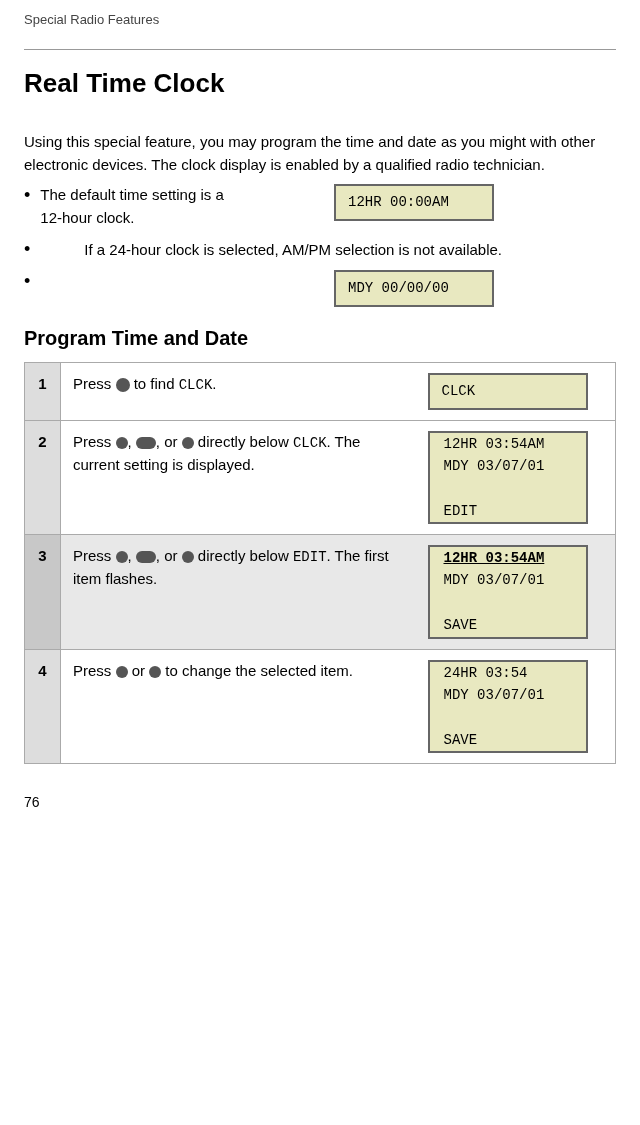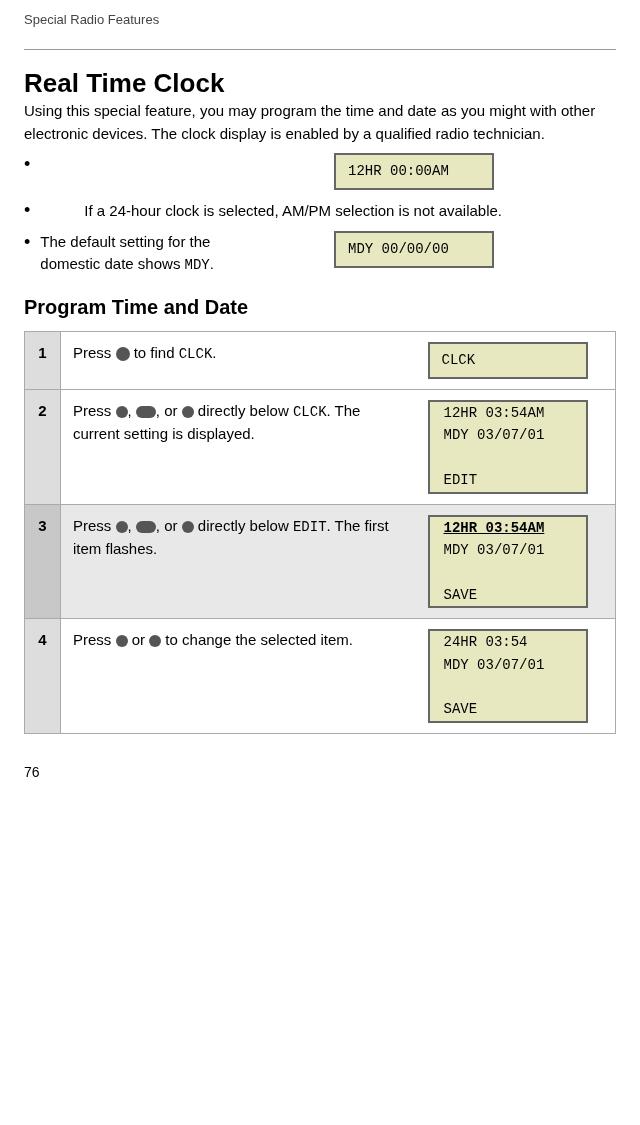--- a/index.html
+++ b/index.html
@@ -22,21 +22,21 @@
       font-size: 13px;
       color: #444;
       border-bottom: 1px solid #999;
       padding-bottom: 22px;
       margin-bottom: 18px;
     }
 
     .page-title {
       font-size: 26px;
       font-weight: bold;
-      margin-bottom: 1px;
+      margin-bottom: 32px;
     }
 
     .intro-text {
       font-size: 15px;
       line-height: 1.5;
       margin-bottom: 8px;
     }
 
     .bullet-item {
       display: flex;
@@ -164,35 +164,35 @@
   <span>Special Radio Features</span>
 </div>
 
 <div class="page-title">Real Time Clock</div>
 
 <p class="intro-text">Using this special feature, you may program the time and date as you might with other electronic devices. The clock display is enabled by a qualified radio technician.</p>
 
 <div class="bullet-item" style="display:flex; align-items:flex-start; margin-bottom:10px;">
   <div style="flex:0 0 300px; display:flex; align-items:flex-start;">
     <span class="bullet-dot" style="margin-right:10px; font-size:18px; flex-shrink:0;">•</span>
+    <span style="font-size:15px; line-height:1.5;">The default time setting is a<br>12-hour clock.</span>
   </div>
   <div style="flex:1; display:flex; align-items:flex-start; padding-left:10px;">
     <div class="lcd-display highlight-box">12HR 00:00AM</div>
   </div>
 </div>
 
 <div class="bullet-text-only">
   <span class="dot">•</span>
   <span style="font-size:15px; line-height:1.5;margin-left:44px;">If a 24-hour clock is selected, AM/PM selection is not available.</span>
 </div>
 
 <div class="bullet-item" style="display:flex; align-items:flex-start; margin-bottom:14px;">
   <div style="flex:0 0 300px; display:flex; align-items:flex-start;">
     <span class="bullet-dot" style="margin-right:10px; font-size:18px; flex-shrink:0;">•</span>
-    <span style="font-size:15px; line-height:1.5;">The default setting for the<br>domestic date shows <code>MDY</code>.</span>
   </div>
   <div style="flex:1; display:flex; align-items:flex-start; padding-left:10px;">
     <div class="lcd-display highlight-box">MDY 00/00/00</div>
   </div>
 </div>
 
 <div class="section-title">Program Time and Date</div>
 
 <table class="steps-table">
 

